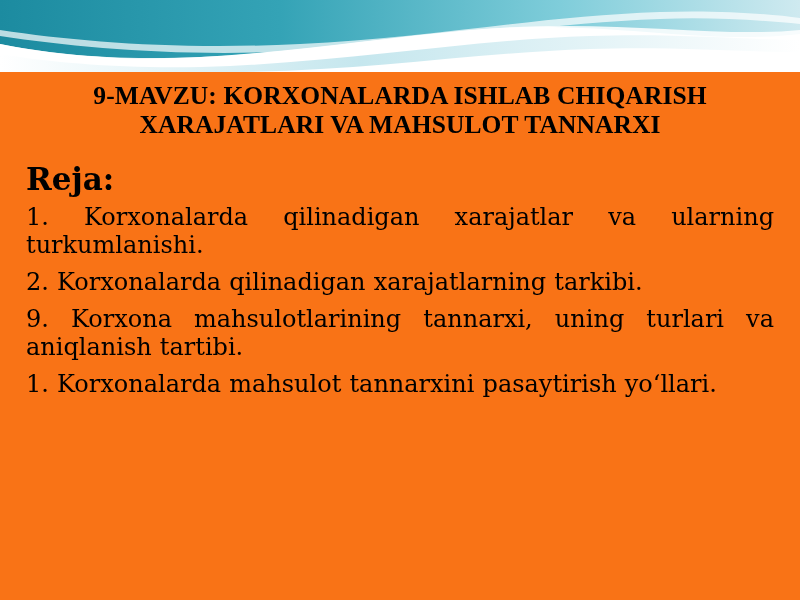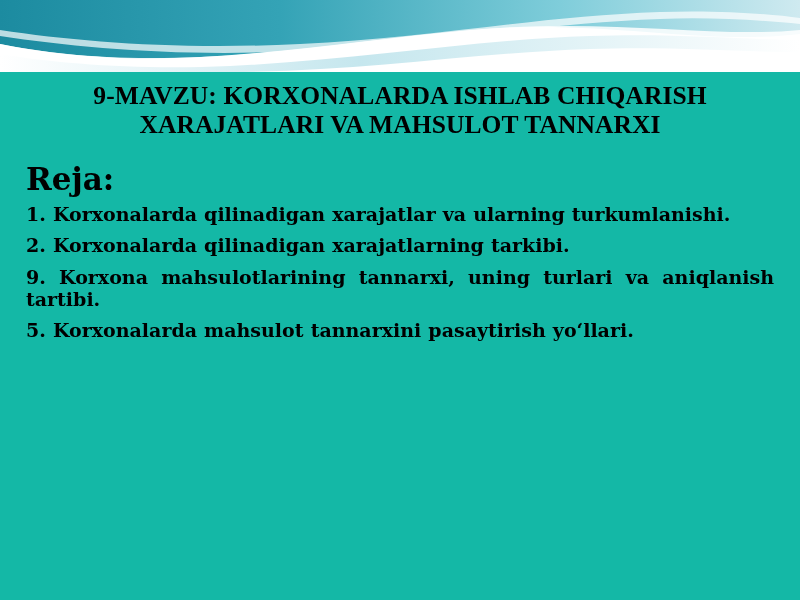--- a/index.html
+++ b/index.html
@@ -10,21 +10,21 @@
     width: 800px;
     height: 600px;
     background: #ffffff;
     font-family: "Liberation Serif", serif;
     overflow: hidden;
   }
   .slide {
     position: relative;
     width: 800px;
     height: 600px;
-    background: #14b8a6;
+    background: #f97316;
     box-sizing: border-box;
     overflow: hidden;
   }
   .banner {
     position: absolute;
     top: 0;
     left: 0;
     width: 800px;
     height: 72px;
     overflow: hidden;
@@ -58,22 +58,22 @@
     color: #000000;
     margin: 22px 0 6px 0;
   }
   .items {
     margin: 0;
     padding: 0;
     list-style: none;
   }
   .item {
     font-family: "DejaVu Serif", serif;
-    font-weight: bold;
-    font-size: 19px;
+    font-weight: normal;
+    font-size: 24px;
     line-height: 1.17;
     color: #000000;
     text-align: justify;
     text-align-last: left;
     margin: 0 0 9px 0;
     word-spacing: 0.5px;
   }
   .item:last-child {
     margin-bottom: 0;
   }
@@ -106,17 +106,17 @@
     </svg>
   </div>
 
   <div class="content">
     <h1 class="slide-title">9-MAVZU: KORXONALARDA ISHLAB CHIQARISH XARAJATLARI VA  MAHSULOT TANNARXI</h1>
     <div class="reja">Reja:</div>
     <ul class="items">
       <li class="item">1. Korxonalarda qilinadigan xarajatlar va ularning turkumlanishi.</li>
       <li class="item">2. Korxonalarda qilinadigan xarajatlarning tarkibi.</li>
       <li class="item">9. Korxona mahsulotlarining tannarxi, uning  turlari va aniqlanish tartibi.</li>
-      <li class="item">5. Korxonalarda mahsulot tannarxini pasaytirish yo‘llari.</li>
+      <li class="item">1. Korxonalarda mahsulot tannarxini pasaytirish yo‘llari.</li>
     </ul>
   </div>
 
 </div>
 
 </body></html>

